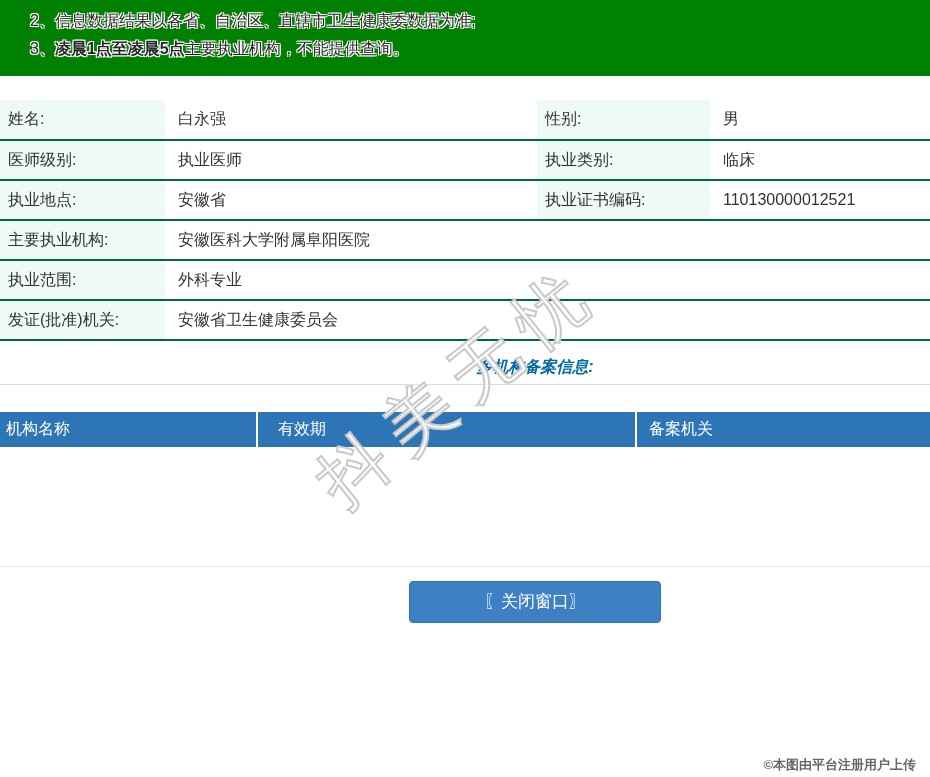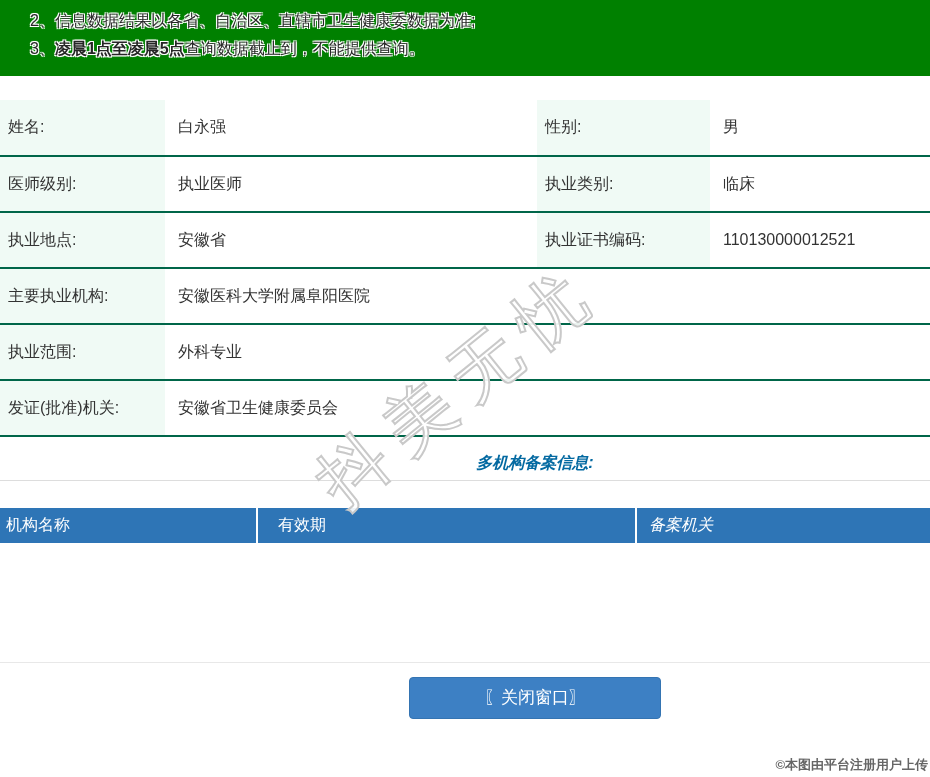--- a/index.html
+++ b/index.html
@@ -7,67 +7,67 @@
     font-family: "Liberation Sans", sans-serif; color: #333; position: relative; }
 
   
   .notice-band { background: #008000; padding: 7px 10px 13px 30px; }
   .notice-line { font-size: 16px; line-height: 28px; color: #262626;
     text-shadow: -1px -1px 0 #fff, 1px -1px 0 #fff, -1px 1px 0 #fff, 1px 1px 0 #fff, 0 0 2px #fff; }
   .notice-line b { font-weight: bold; }
 
   
   .info-table { width: 930px; border-collapse: collapse; margin-top: 24px; table-layout: fixed; }
-  .info-table td { border-bottom: 2px solid #006649; height: 56px; font-size: 16px;
+  .info-table td { border-bottom: 2px solid #006649; height: 40px; font-size: 16px;
     vertical-align: middle; }
   .info-table td.lbl { background: #f0faf5; padding-left: 8px; }
   .col-l1 { width: 165px; } .col-v1 { width: 372px; } .col-l2 { width: 173px; } .col-v2 { width: 220px; }
   .info-table td.val { padding-left: 13px; margin-left: 27px; }
 
   
   .section-title { height: 44px; line-height: 52px; text-align: center; padding-left: 140px;
     font-weight: bold; font-size: 16px; color: #0369a1; border-bottom: 1px solid #ddd; font-style: italic; }
 
   
   .org-table { width: 930px; border-collapse: collapse; margin-top: 27px; table-layout: fixed; }
   .org-table th { background: #2e75b6; color: #fff; font-weight: normal; font-size: 16px;
     height: 35px; text-align: left; vertical-align: middle; }
   .org-table th + th { border-left: 2px solid #fff; }
-  .oc1 { width: 251px; } .oc2 { width: 370px; } .oc3 { width: 287px; font-style: italic; }
+  .oc1 { width: 251px; } .oc2 { width: 370px; } .oc3 { width: 287px; }
   .org-table th.oc1, .org-table td.oc1 { padding-left: 6px; }
   .org-table th.oc2, .org-table td.oc2 { padding-left: 20px; }
   .org-table th.oc3, .org-table td.oc3 { padding-left: 12px; }
   .org-table td { height: 74px; font-size: 16px; vertical-align: middle;
     border-bottom: 1px solid #e0e0e0; }
   .org-table td + td { border-left: 1px solid #e0e0e0; }
   .date-line { line-height: 28px; }
 
   
   .footer-line { margin-top: 119px; border-top: 1px solid #e8e8e8; }
   .btn-wrap { text-align: center; padding-left: 140px; margin-top: 14px; }
   .close-btn { display: inline-block; width: 252px; height: 42px; background: #3d80c4;
     border: 1px solid #3474b2; border-radius: 4px; color: #fff; font-size: 17px;
     font-family: "Liberation Sans", sans-serif; cursor: pointer; line-height: 38px; }
 
   
   .wm-diagonal { position: absolute; left: 327px; top: 457px; font-size: 68px; line-height: 68px;
     letter-spacing: 16px; white-space: nowrap; color: rgba(255,255,255,0.92);
     -webkit-text-stroke: 2px #c9c9c9; transform: rotate(-39deg); transform-origin: 0 50%;
     pointer-events: none; z-index: 10; }
-  .wm-copyright { position: absolute; right: 2px; bottom: 3px; font-size: 13px; font-weight: bold;
+  .wm-copyright { position: absolute; right: 14px; bottom: 3px; font-size: 13px; font-weight: bold;
     color: #666;
     text-shadow: -1px -1px 0 #fff, 1px -1px 0 #fff, -1px 1px 0 #fff, 1px 1px 0 #fff;
     z-index: 11; }
 </style>
 </head>
 <body>
 
 <div class="notice-band">
   <div class="notice-line"><span>2、</span><span>信息数据结果以各省、自治区、直辖市卫生健康委数据为准;</span><b></b><span></span></div>
-  <div class="notice-line"><span>3、</span><span></span><b>凌晨1点至凌晨5点</b><span>查询数据截止到，不能提供查询。</span></div>
+  <div class="notice-line"><span>3、</span><span></span><b>凌晨1点至凌晨5点</b><span>主要执业机构，不能提供查询。</span></div>
 </div>
 
 <table class="info-table">
   <tbody>
       <tr>
     <td class="lbl col-l1">姓名:</td>
     <td class="val col-v1">白永强</td>
     <td class="lbl col-l2">性别:</td>
     <td class="val col-v2">男</td>
   </tr>

